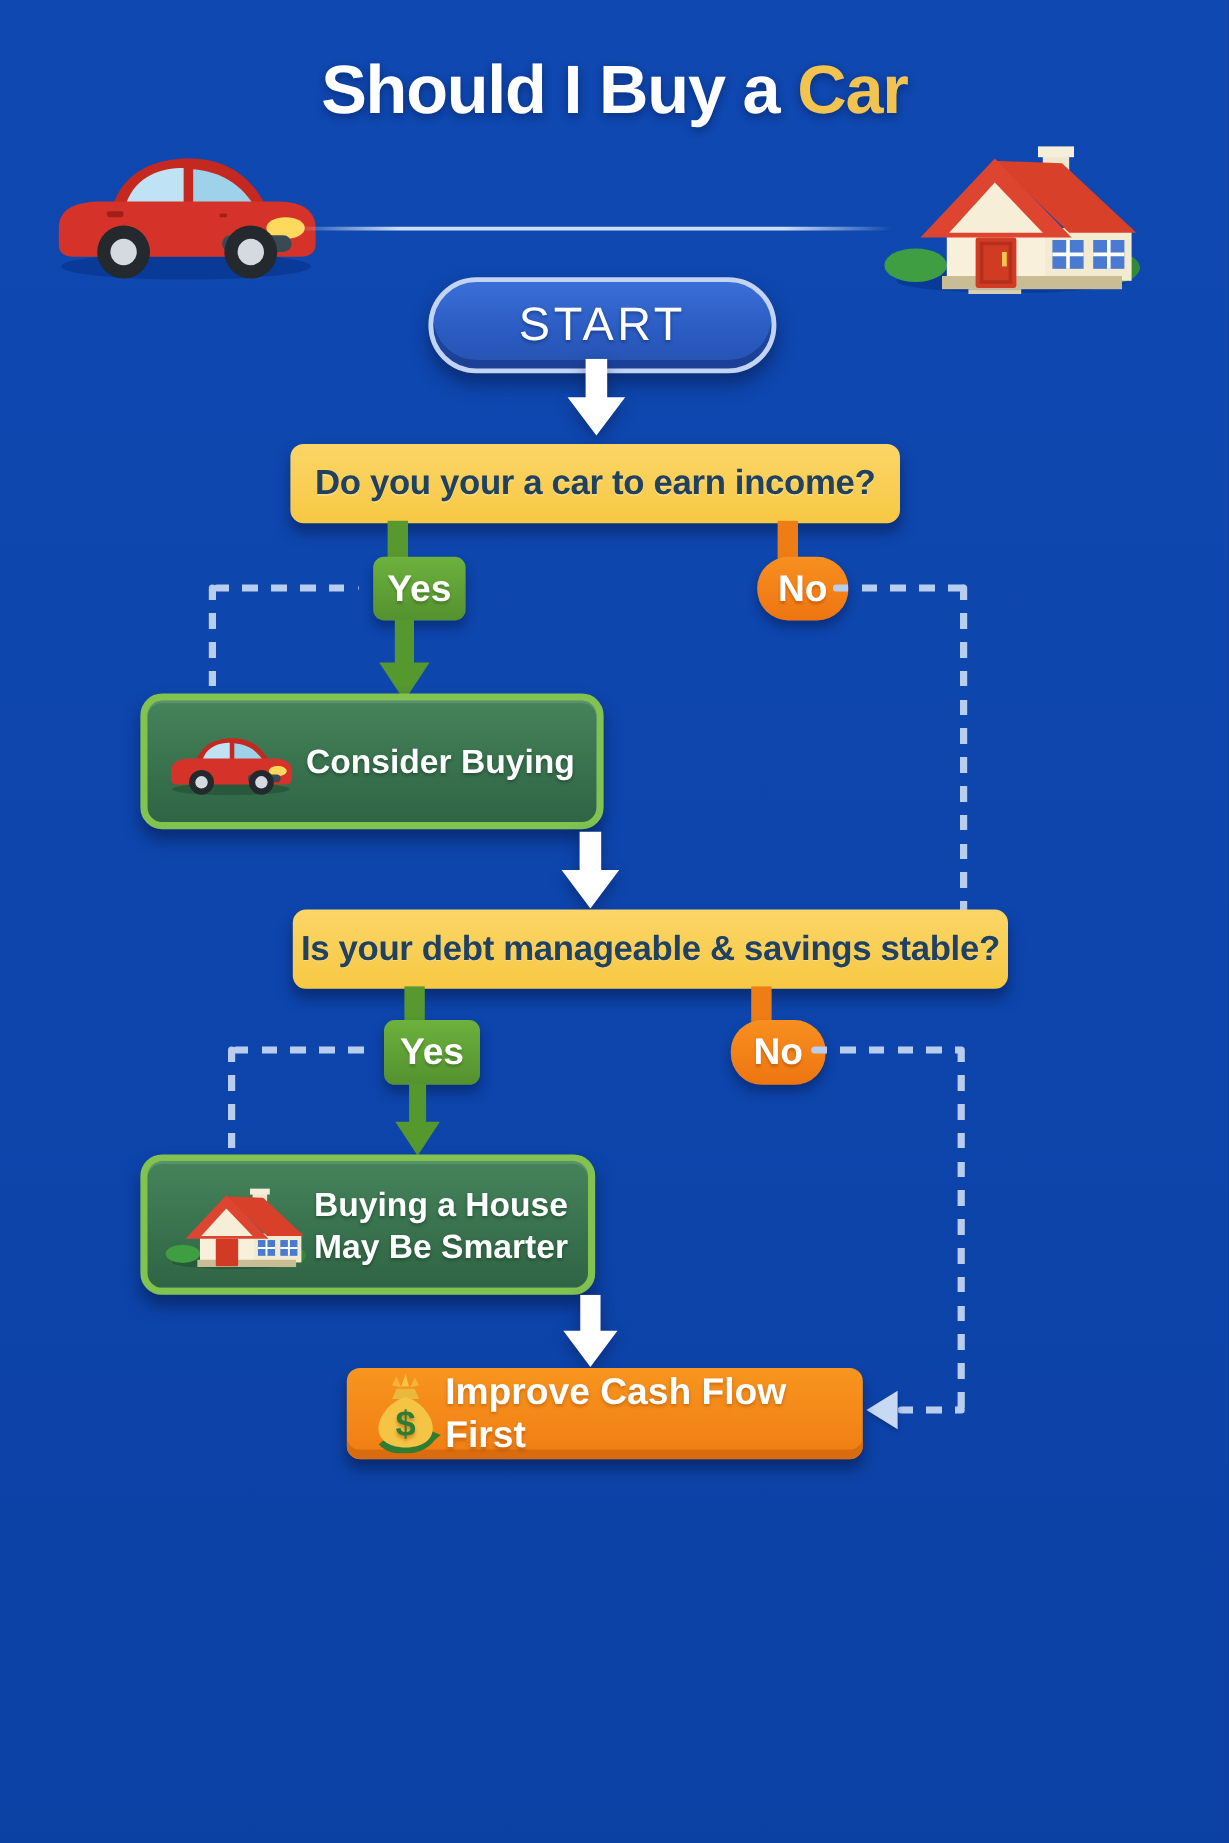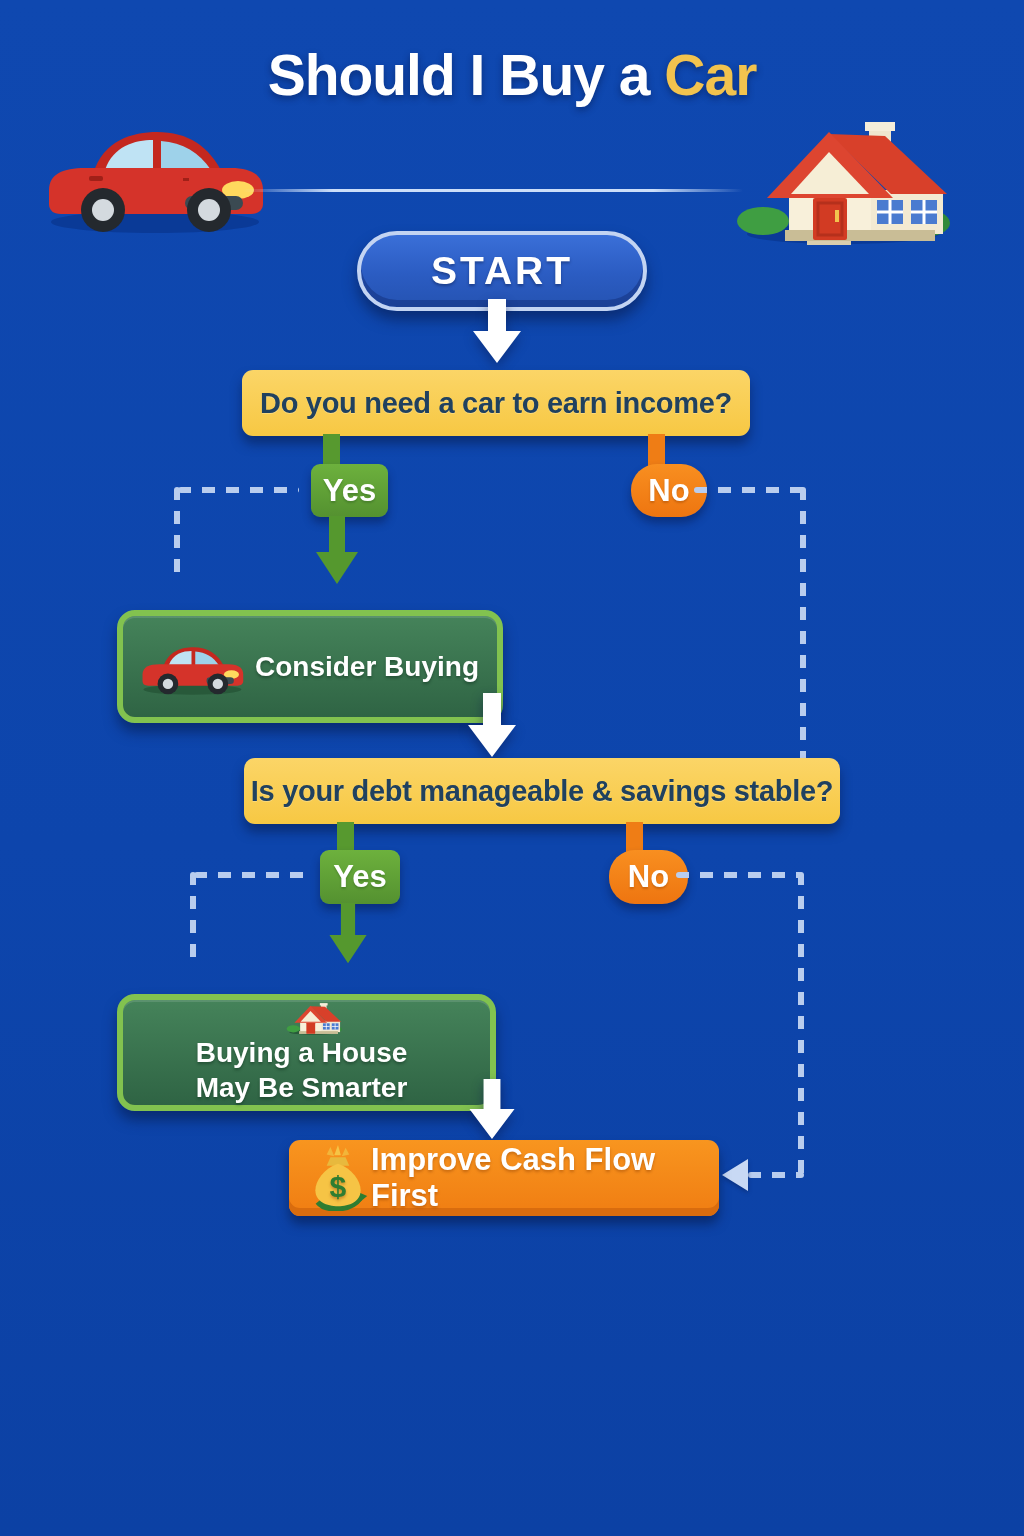--- a/index.html
+++ b/index.html
@@ -20,21 +20,21 @@
     left:243px;top:189px;width:500px;height:3px;border-radius:2px;
     background:linear-gradient(90deg,rgba(205,222,250,0),rgba(214,230,253,.95) 18%,rgba(214,230,253,.95) 82%,rgba(205,222,250,0));
   }
   
   .start{
     left:357px;top:231px;width:282px;height:72px;border-radius:40px;
     background:linear-gradient(180deg,#3a6fd8 0%,#2b5cc2 55%,#2553b2 100%);
     border:4px solid #c3d4f2;
     box-shadow:0 9px 14px rgba(5,20,62,.5), inset 0 -7px 0 rgba(10,30,95,.35);
     display:flex;align-items:center;justify-content:center;
-    color:#fff;font-size:39px;font-weight:700;letter-spacing:3px;
+    color:#fff;font-size:39px;font-weight:400;letter-spacing:3px;
     text-shadow:0 2px 3px rgba(5,20,62,.4);
   }
   
   .qbox{
     border-radius:11px;display:flex;align-items:center;justify-content:center;
     background:linear-gradient(180deg,#fbd567 0%,#f7c843 100%);
     box-shadow:0 8px 11px rgba(6,23,70,.5);
     color:#20415f;font-weight:800;font-size:29px;letter-spacing:-.3px;
     text-shadow:0 1px 0 rgba(255,255,255,.25);
   }
@@ -59,24 +59,24 @@
   .dash-v{width:6px;background:repeating-linear-gradient(to bottom,#b9cdee 0 13px,rgba(0,0,0,0) 13px 24px);border-radius:3px;}
   .dash-arrowhead{
     width:0;height:0;border-top:16px solid transparent;border-bottom:16px solid transparent;
     border-right:26px solid #c8d9f4;filter:drop-shadow(0 2px 2px rgba(6,23,70,.4));
   }
   
   .gbox{
     border:6px solid #82c24f;border-radius:18px;
     background:linear-gradient(180deg,#45835a 0%,#2f6444 100%);
     box-shadow:0 9px 13px rgba(6,23,70,.55), inset 0 2px 0 rgba(255,255,255,.12);
-    display:flex;align-items:center;margin-top:32px;
+    display:flex;align-items:center;
   }
   #gbox1{left:117px;top:578px;width:374px;height:101px;}
-  #gbox2{left:117px;top:962px;width:367px;height:105px;flex-direction:column;}
+  #gbox2{left:117px;top:962px;width:367px;height:105px;}
   .gbox .gtext{
     flex:1;text-align:center;color:#fff;font-weight:800;font-size:28px;line-height:35px;
     text-shadow:0 2px 3px rgba(10,40,25,.45);padding-right:10px;
   }
   
   .obox{
     left:289px;top:1140px;width:430px;height:76px;border-radius:11px;
     background:linear-gradient(180deg,#f8951f 0%,#f07d12 100%);
     box-shadow:0 8px 11px rgba(6,23,70,.55), inset 0 -8px 0 #d96c0e;
     display:flex;align-items:center;color:#fff;font-weight:800;font-size:31px;
@@ -138,21 +138,21 @@
 
   <div class="abs start">
     <span>START</span>
   </div>
 
   <svg class="abs shadow-svg" style="left:467px;top:299px;" width="60" height="66" viewBox="0 0 60 66">
     <path d="M21 0h18v32h15L30 64 6 32h15z" fill="#ffffff"></path>
   </svg>
 
   <div id="qbox1" class="abs qbox">
-    <span>Do you need a car to earn income?</span>
+    <span>Do you your a car to earn income?</span>
   </div>
   <div class="abs stem green" style="left:323px;top:434px;height:32px;"></div>
   <div class="abs stem orange" style="left:648px;top:434px;height:32px;"></div>
 
   <div class="abs badge yes" style="left:299px;top:464px;width:77px;height:53px;">
     <span>Yes</span>
   </div>
   <div class="abs badge no" style="left:619px;top:464px;width:76px;height:53px;">
     <span>No</span>
   </div>

